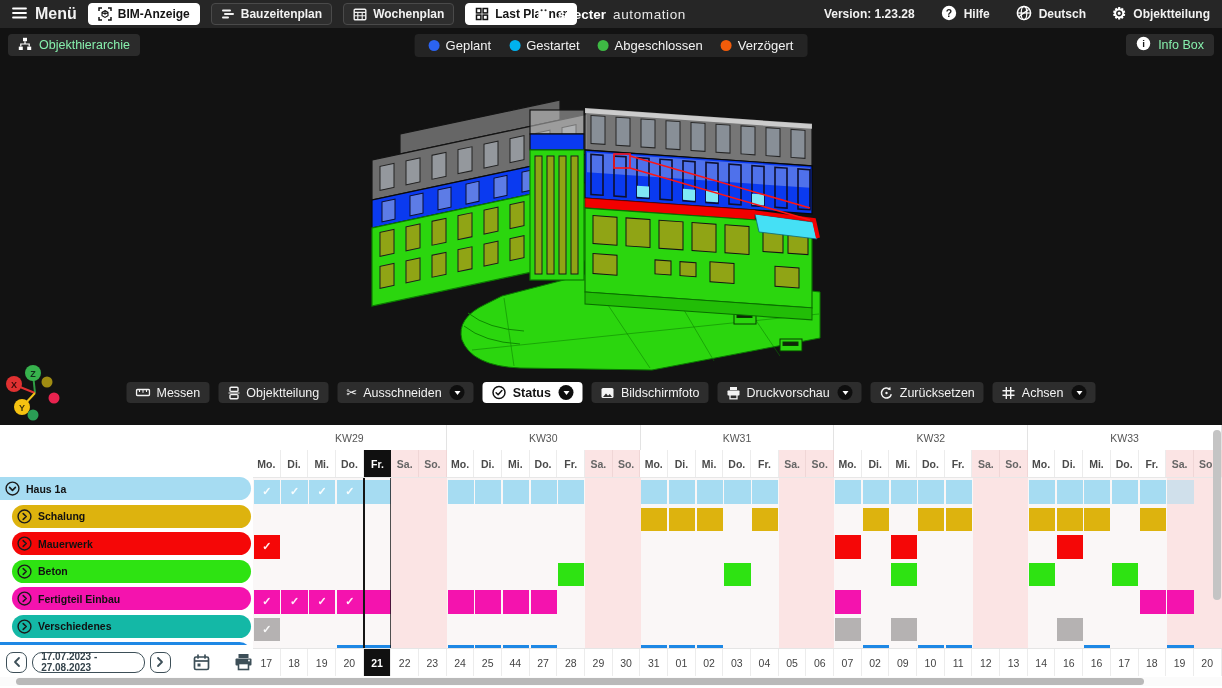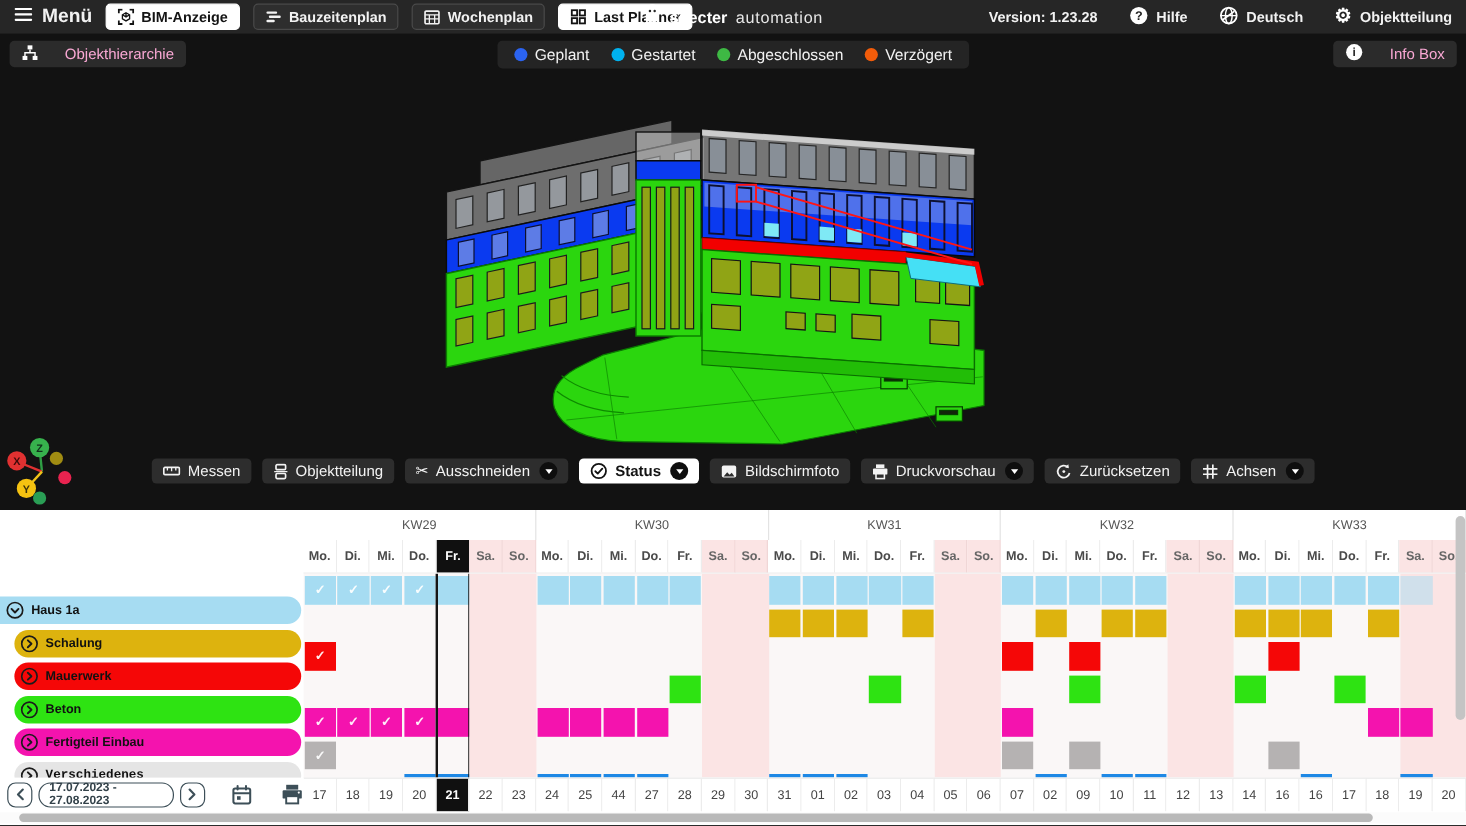--- a/index.html
+++ b/index.html
@@ -16,22 +16,22 @@
            background:#2e2e2e;border:1px solid #4a4a4a;font-size:12px;font-weight:700;color:#f2f2f2;
            margin-left:11px;cursor:pointer;white-space:nowrap;}
   .nav-btn.active{background:#ffffff;color:#141414;border-color:#ffffff;}
   .brand{position:absolute;left:50%;transform:translateX(-50%);display:flex;align-items:center;gap:7px;top:0;height:28px;}
   .brand .b1{font-size:13.5px;font-weight:700;color:#fff;}
   .brand .b2{font-size:13.5px;font-weight:300;color:#e8e8e8;letter-spacing:.6px;}
   .tb-act{display:flex;align-items:center;gap:7px;font-size:12px;font-weight:700;cursor:pointer;}
   .version{font-size:12px;font-weight:700;}
   
   .viewport{position:absolute;left:0;top:28px;width:1222px;height:397px;background:#121212;overflow:hidden;}
-  .float-btn{position:absolute;top:6px;background:#2b2b2b;color:#f9a8d4;border-radius:4px;height:22px;
-             display:flex;align-items:center;gap:22px;padding:0 10px;font-size:12.5px;cursor:pointer;z-index:5;}
+  .float-btn{position:absolute;top:6px;background:#2b2b2b;color:#86efac;border-radius:4px;height:22px;
+             display:flex;align-items:center;gap:7px;padding:0 10px;font-size:12.5px;cursor:pointer;z-index:5;}
   .legend{position:absolute;top:6px;left:50%;transform:translateX(-50%);background:#242424;border-radius:4px;
           height:23px;display:flex;align-items:center;gap:18px;padding:0 14px;color:#f2f2f2;font-size:13px;z-index:5;}
   .leg-item{display:flex;align-items:center;gap:6px;}
   .leg-dot{width:11px;height:11px;border-radius:50%;}
   .vtoolbar{position:absolute;left:50%;transform:translateX(-50%);bottom:22px;display:flex;gap:9px;z-index:6;}
   .tool-btn{display:flex;align-items:center;gap:6px;background:#2d2d2d;color:#f3f3f3;border-radius:4px;
             height:21px;padding:0 9px;font-size:12.5px;cursor:pointer;white-space:nowrap;}
   .tool-btn.active{background:#ffffff;color:#131313;font-weight:700;}
   .dd{width:15px;height:15px;border-radius:50%;background:#0e0e0e;display:inline-flex;align-items:center;
       justify-content:center;margin-left:2px;flex:0 0 auto;}
@@ -45,21 +45,21 @@
   .day-cell{height:100%;box-sizing:border-box;border-right:1px solid #ececec;display:flex;align-items:center;
             justify-content:center;font-size:10.5px;font-weight:700;color:#4a4a4a;background:#fff;}
   .day-cell.we{background:#fbe4e4;color:#666;border-right-color:#f0d6d6;}
   .day-cell.today{background:#101010;color:#fff;border-right:none;}
   .gbody{position:absolute;left:253px;top:53px;width:969px;height:170px;background:#faf7f7;overflow:hidden;}
   .we-col{position:absolute;top:0;height:170px;background:#fbe4e4;}
   .gcell{position:absolute;height:23.5px;display:flex;align-items:center;justify-content:center;
          font-size:11px;font-weight:700;color:rgba(255,255,255,.92);cursor:pointer;}
   .gcell.faded{opacity:.5;}
   .tline{position:absolute;top:0;height:170px;background:#151515;z-index:8;}
-  .labels{position:absolute;left:0;top:70px;width:253px;height:170px;overflow:hidden;background:transparent;padding-left:15px;}
+  .labels{position:absolute;left:0;top:50px;width:253px;height:170px;overflow:hidden;background:transparent;padding-left:15px;}
   .pill{position:absolute;height:23px;border-radius:12px;display:flex;align-items:center;gap:6px;
         padding-left:5px;box-sizing:border-box;cursor:pointer;}
   .pill.root{border-radius:0 12px 12px 0;}
   .plabel{font-size:10.5px;font-weight:700;color:#111;white-space:nowrap;}
   .num-row{position:absolute;left:253px;top:223px;width:969px;height:28px;display:flex;border-top:1px solid #e5e5e5;
            box-sizing:border-box;background:#fff;}
   .num-cell{height:100%;box-sizing:border-box;border-right:1px solid #ececec;display:flex;align-items:center;
             justify-content:center;font-size:10.5px;color:#444;background:#fff;}
   .num-cell.today{background:#101010;color:#fff;font-weight:700;}
   .gfooter{position:absolute;left:0;top:223px;width:253px;height:28px;background:#fff;display:flex;align-items:center;}
@@ -616,21 +616,21 @@
           <span style="display:flex;">
             <svg width="15" height="15" viewBox="0 0 14 14">
               <circle cx="7" cy="7" r="6" fill="none" stroke="#1b1b1b" stroke-width="1.3"></circle>
               <g stroke="#1b1b1b" stroke-width="1.5" fill="none" stroke-linecap="round" stroke-linejoin="round">
                 <path d="M5.8 4.3 L8.6 7 L5.8 9.7"></path>
               </g>
             </svg>
           </span>
           <span class="plabel">Fertigteil Einbau</span>
         </div>
-        <div class="pill" style="top: 139.5px; left: 12px; width: 239px; background: #e5e5e5; font-family: Liberation Mono, monospace;">
+        <div class="pill" style="top: 139.5px; left: 12px; width: 239px; background: #14b8a6;">
           <span style="display:flex;">
             <svg width="15" height="15" viewBox="0 0 14 14">
               <circle cx="7" cy="7" r="6" fill="none" stroke="#1b1b1b" stroke-width="1.3"></circle>
               <g stroke="#1b1b1b" stroke-width="1.5" fill="none" stroke-linecap="round" stroke-linejoin="round">
                 <path d="M5.8 4.3 L8.6 7 L5.8 9.7"></path>
               </g>
             </svg>
           </span>
           <span class="plabel">Verschiedenes</span>
         </div>

